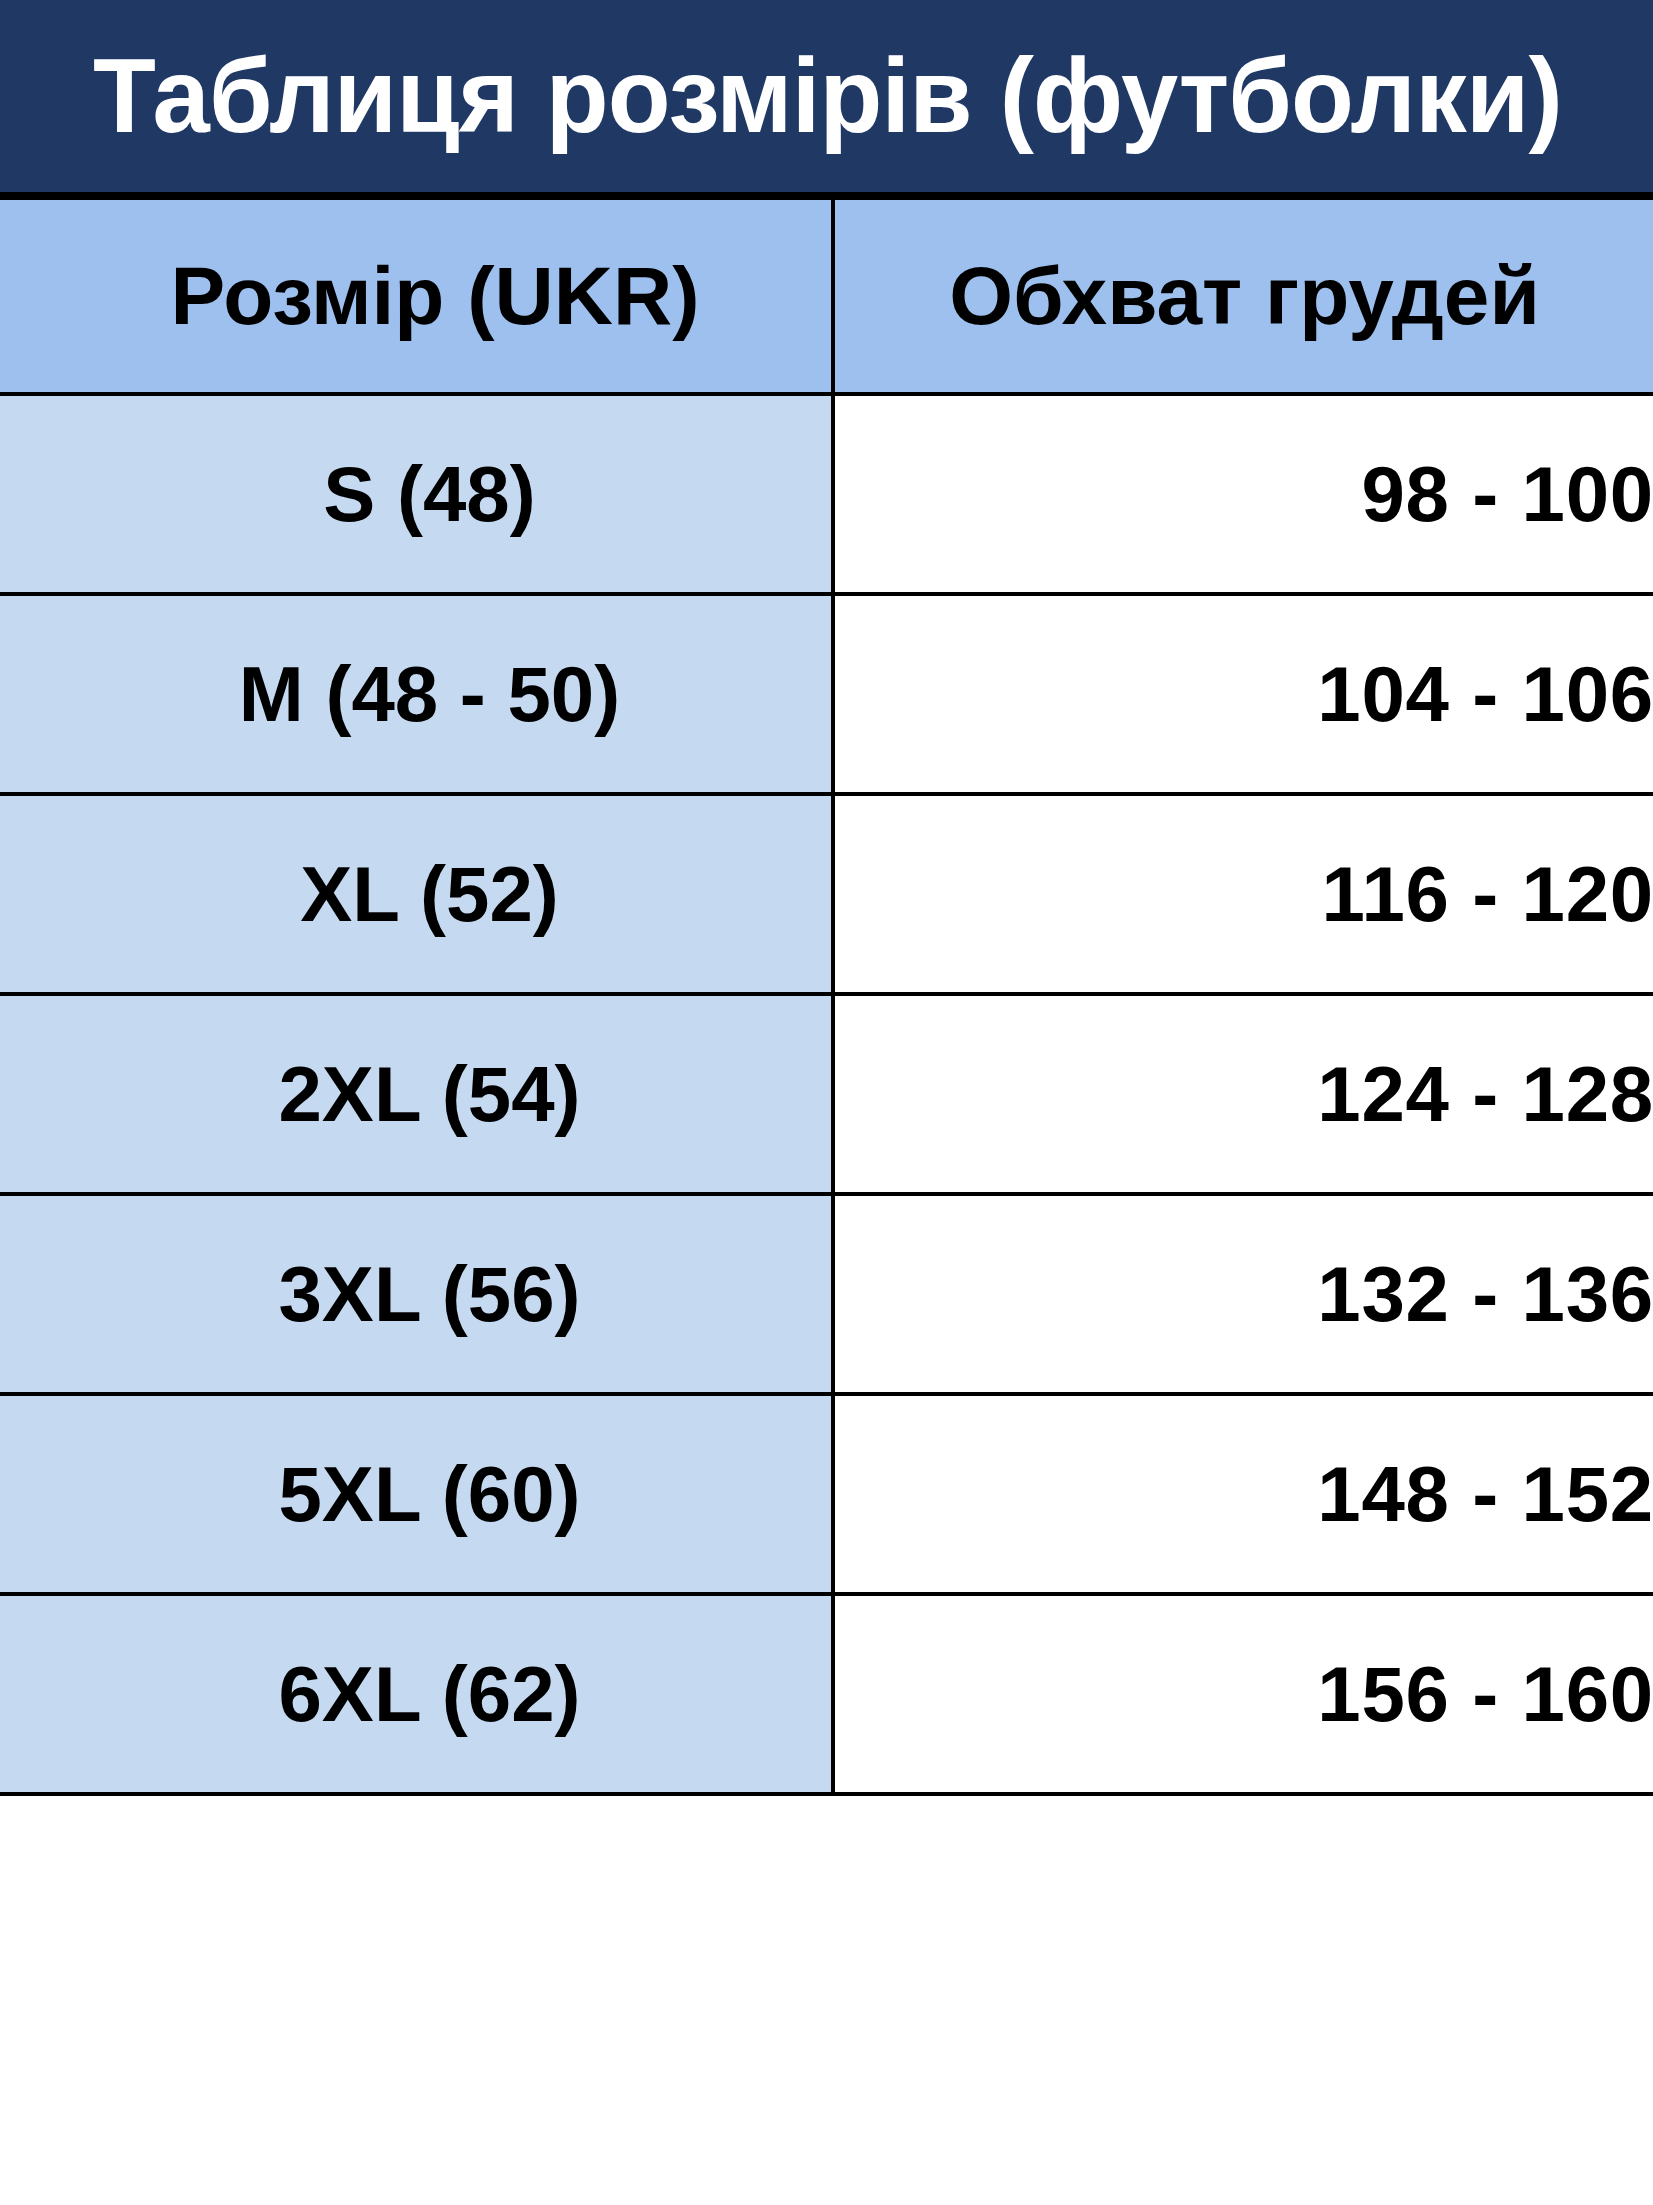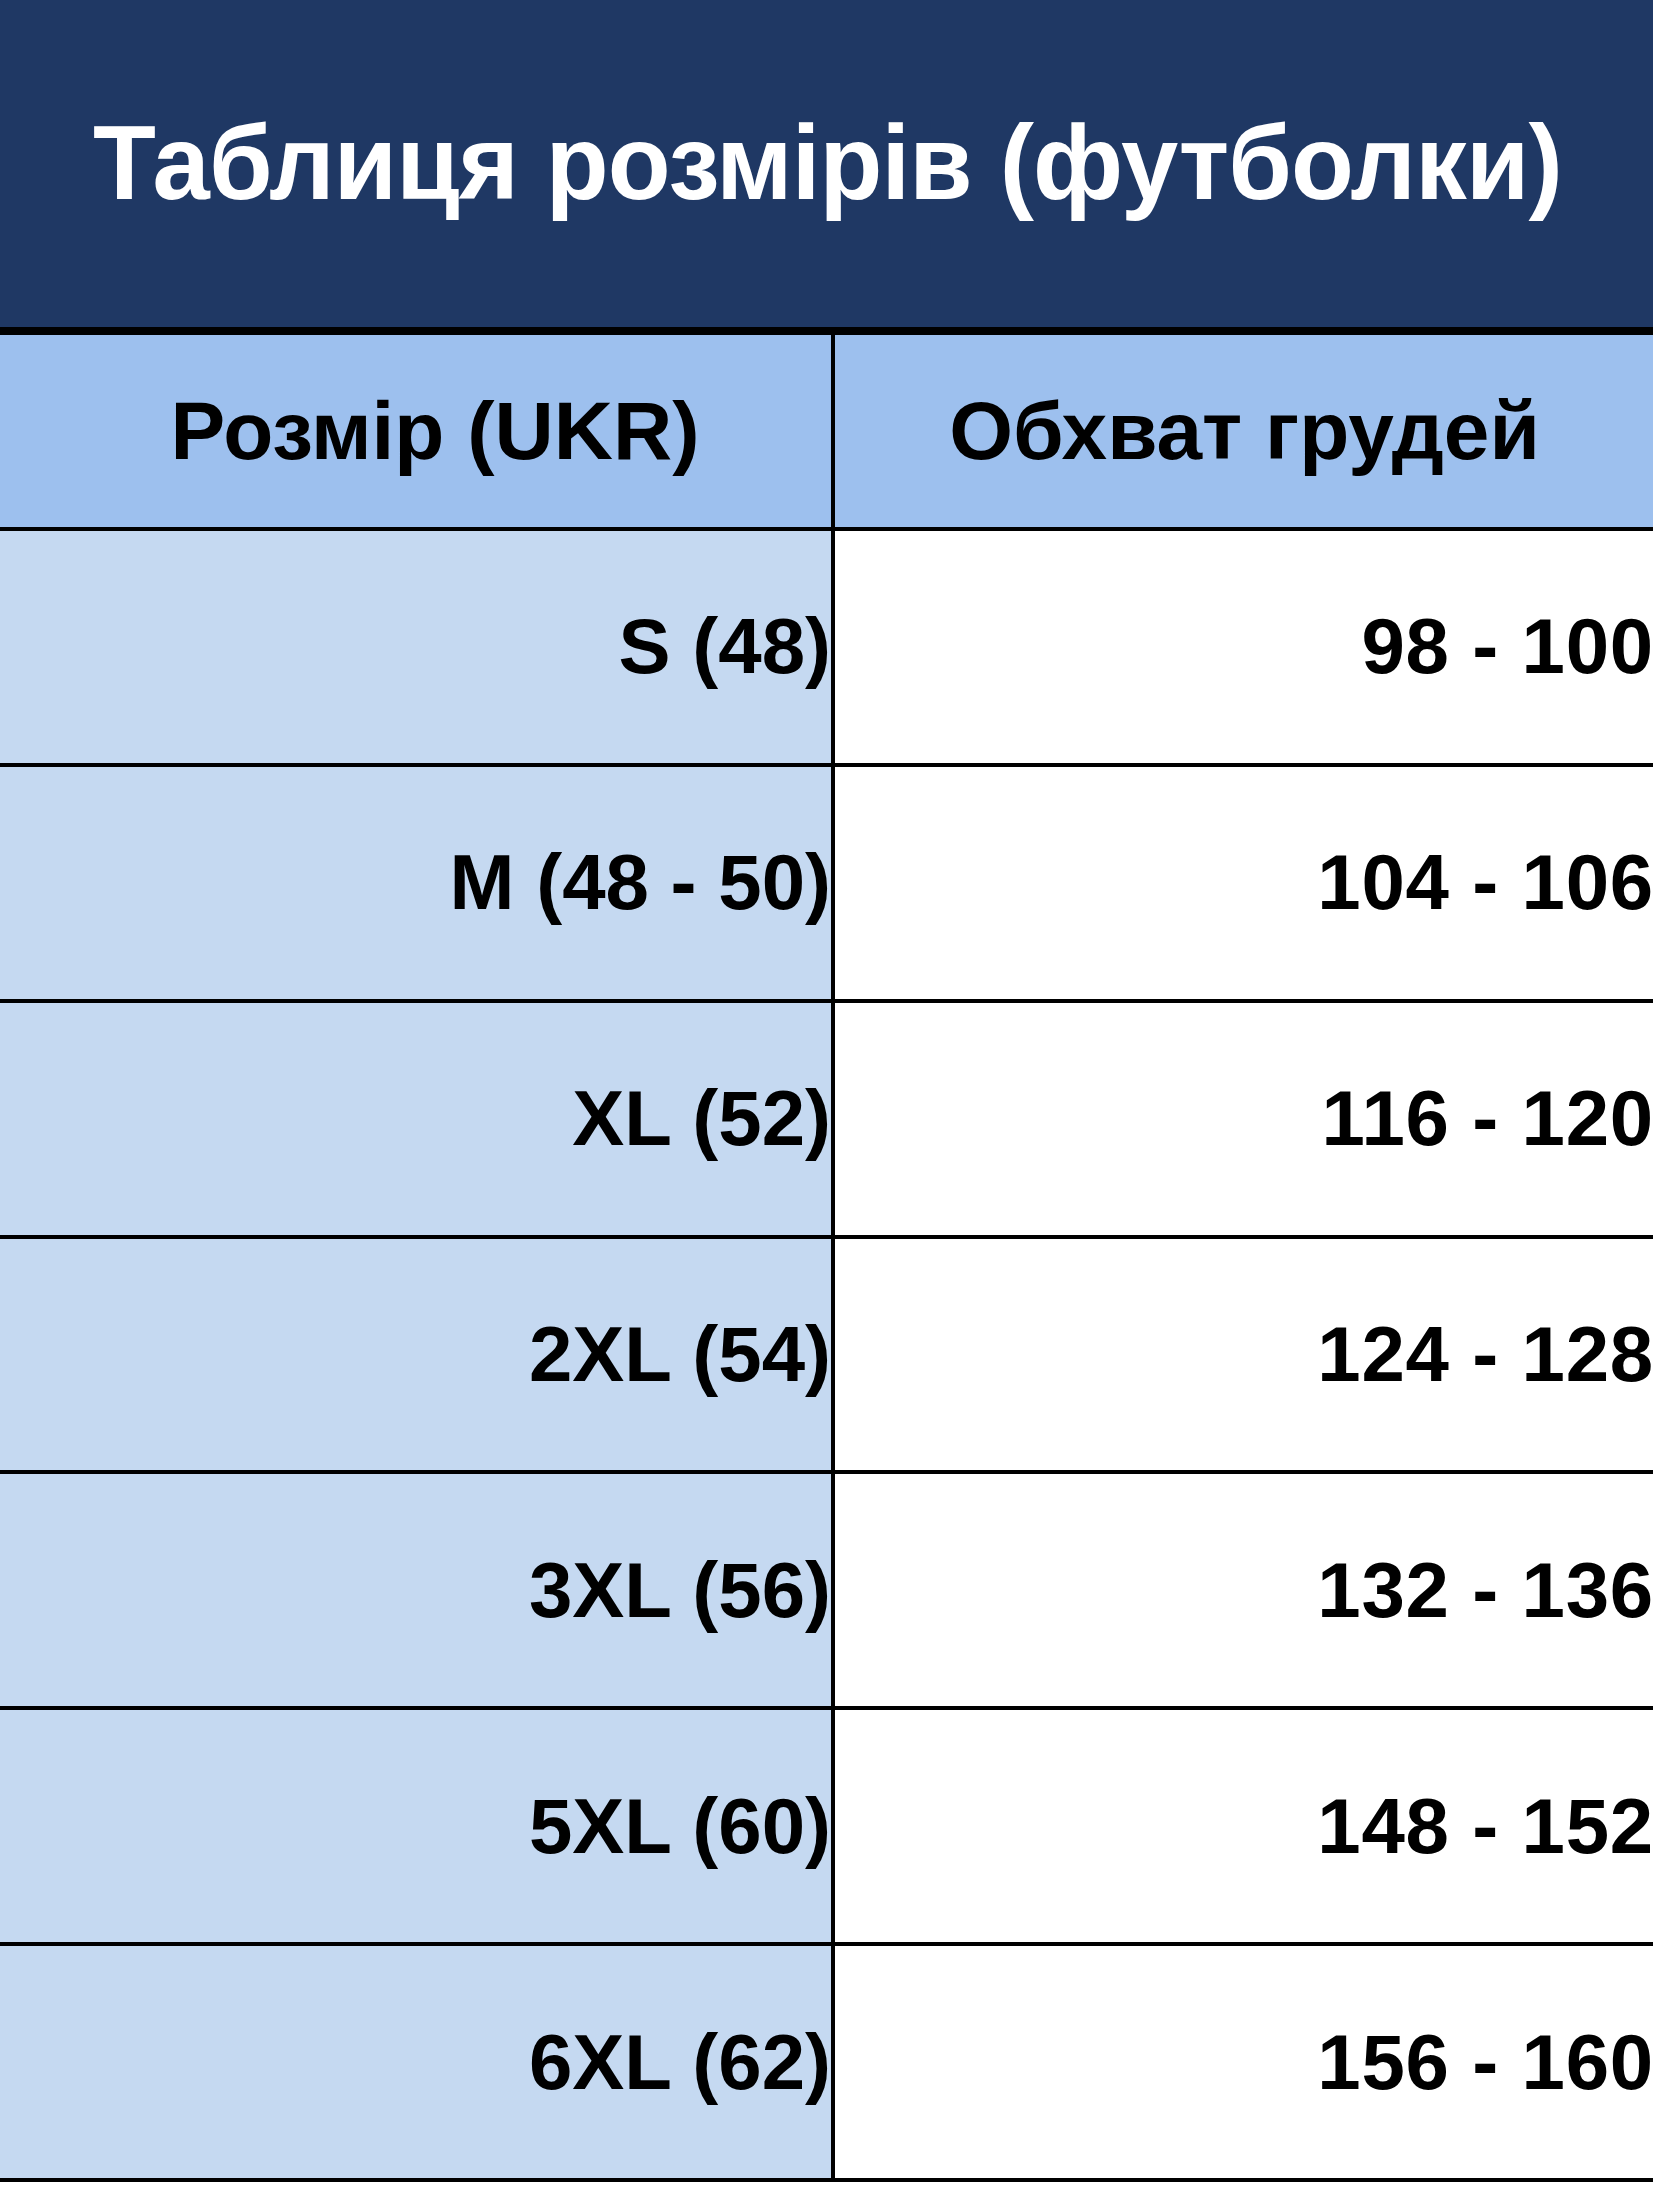--- a/index.html
+++ b/index.html
@@ -10,21 +10,21 @@
   }
   body {
     width: 1654px;
     height: 2205px;
     font-family: "Liberation Sans", sans-serif;
     overflow: hidden;
   }
 
   .sheet {
     width: 1654px;
-    height: 2182px;
+    height: 1796px;
     background: #ffffff;
     box-sizing: border-box;
     display: flex;
     flex-direction: column;
   }
 
   
   .title-bar {
     background: #1f3864;
     height: 331px;
@@ -85,21 +85,21 @@
 
   tbody td {
     height: 196px;
     font-size: 78px;
     font-weight: 700;
     color: #000000;
     font-family: "Liberation Sans", sans-serif;
   }
   tbody td.cell-size {
     background: #c5d9f1;
-    text-align: right;
+    text-align: center;
     padding-left: 28px;
     margin-left: 8px;
   }
   tbody td.cell-chest {
     background: #ffffff;
     text-align: right;
     letter-spacing: 0.8px;
   }
 </style>
 </head>

